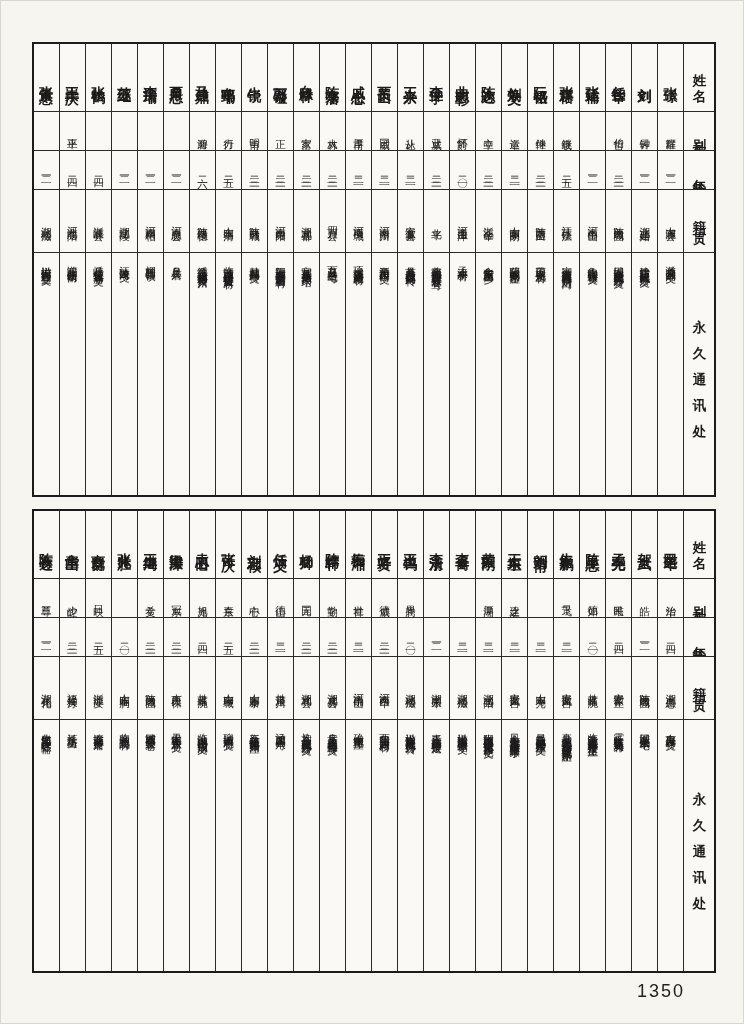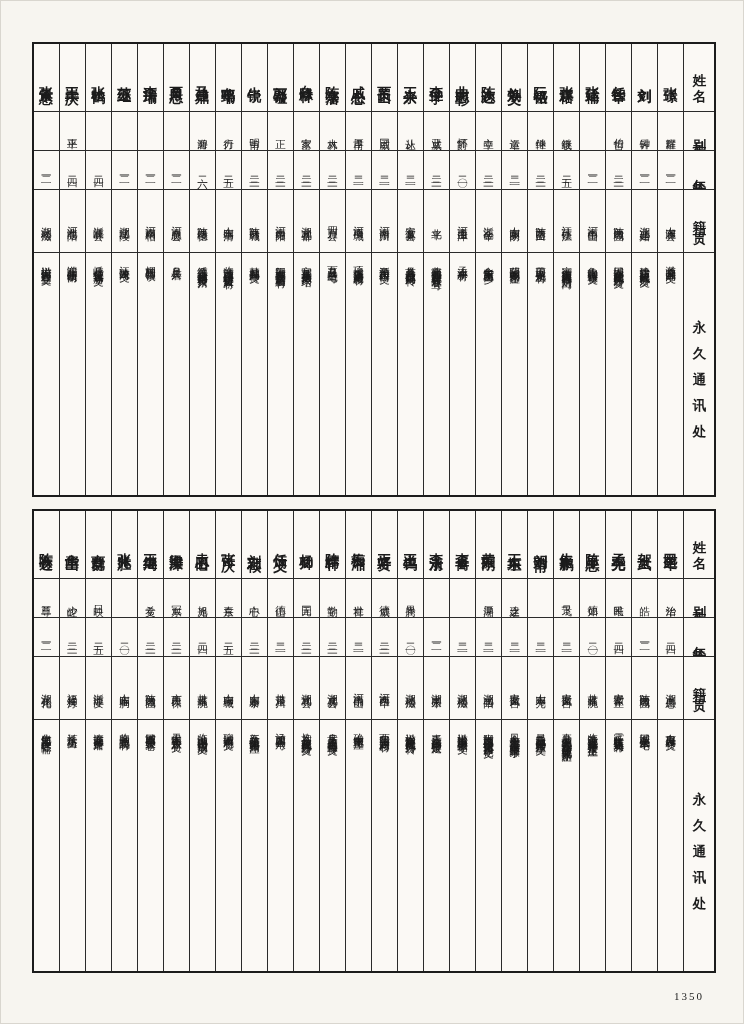--- a/index.html
+++ b/index.html
@@ -61,24 +61,24 @@
   .note { font-size: 8px; margin-top: 2px; writing-mode: vertical-rl; text-orientation: upright; }
   .header-col .vtext { font-weight: 700; font-size: 13.5px; }
   .header-col .c-name .vtext   { letter-spacing: 16px; }
   .header-col .c-alias .vtext  { letter-spacing: 4px; }
   .header-col .c-age .vtext    { letter-spacing: 2px; }
   .header-col .c-native .vtext { letter-spacing: 12px; }
   .header-col .c-addr { align-items: center; padding-top: 0; }
   .header-col .c-addr .vtext   { letter-spacing: 26px; }
   .page-number {
     position: absolute;
-    right: 40px;
+    right: 59px;
     bottom: 22px;
-    font-family: Liberation Serif, serif;
-    font-size: 11px;
+    font-family: Liberation Sans, sans-serif;
+    font-size: 18px;
     letter-spacing: 2px;
     color: #222;
   }
 </style>
 </head>
 <body>
 
 <div class="page">
 
   <div class="table" id="top-table">

